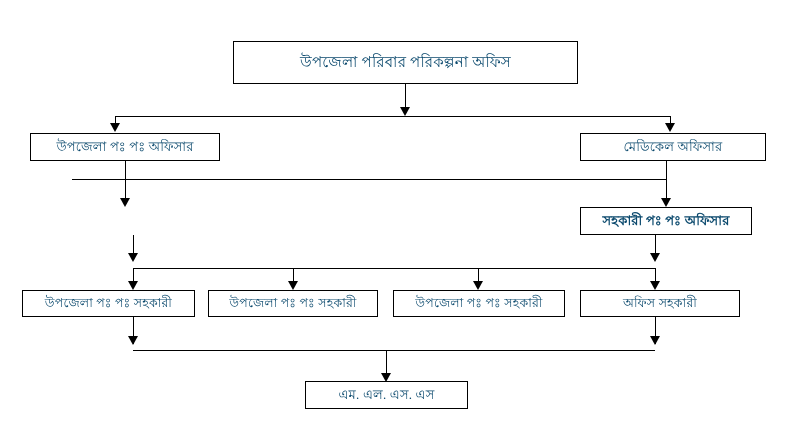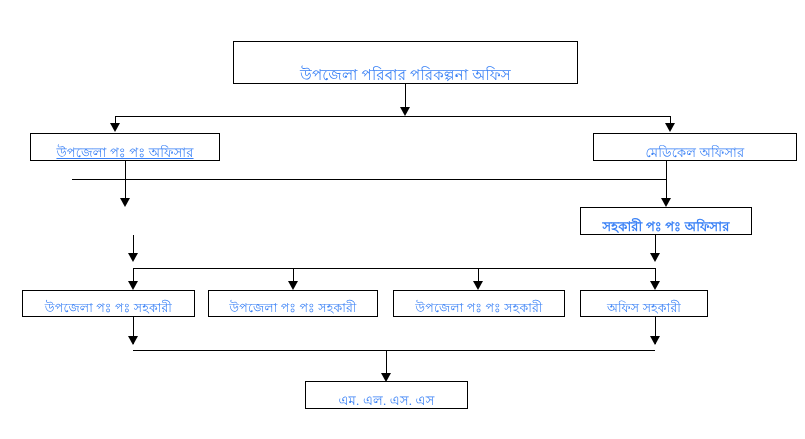--- a/index.html
+++ b/index.html
@@ -16,24 +16,24 @@
     height: 439px;
     background: #ffffff;
     overflow: hidden;
   }
   .node {
     position: absolute;
     box-sizing: border-box;
     border: 1.3px solid #000000;
     background: #ffffff;
     display: flex;
-    align-items: flex-end;
+    align-items: center;
     justify-content: center;
     text-align: center;
-    color: #3b82f6;
+    color: #0c4a6e;
     line-height: 1.1;
     z-index: 3;
   }
   .node-label {
     display: block;
     white-space: nowrap;
     font-size: 14px;
     letter-spacing: 0.2px;
   }
   .node.root .node-label { font-size: 15px; }
@@ -76,25 +76,25 @@
   <div class="arrow" style="left:400px; top:107px;"></div>
 
   <div class="hline" style="left:115px; top:116px; width:556px;"></div>
 
   <div class="vline" style="left:115px; top:116px; height:9px;"></div>
   <div class="arrow" style="left:110px; top:123px;"></div>
 
   <div class="vline" style="left:670px; top:116px; height:9px;"></div>
   <div class="arrow" style="left:665px; top:123px;"></div>
 
-  <div class="node small" style="left:30px; top:133px; width:190px; height:28px;text-decoration:underline;">
+  <div class="node small" style="left:30px; top:133px; width:190px; height:28px;">
     <span class="node-label">উপজেলা পঃ পঃ অফিসার</span>
   </div>
 
-  <div class="node small" style="left:593px; top:133px; width:204px; height:28px;">
+  <div class="node small" style="left:580px; top:133px; width:186px; height:28px;">
     <span class="node-label">মেডিকেল অফিসার</span>
   </div>
 
   <div class="vline" style="left:125px; top:161px; height:18px;"></div>
   <div class="vline" style="left:666px; top:161px; height:18px;"></div>
 
   <div class="hline" style="left:72px; top:179px; width:595px;"></div>
 
   <div class="vline" style="left:125px; top:179px; height:22px;"></div>
   <div class="arrow" style="left:120px; top:198px;"></div>
@@ -132,21 +132,21 @@
   </div>
 
   <div class="node tiny" style="left:208px; top:290px; width:170px; height:27px;">
     <span class="node-label">উপজেলা পঃ পঃ সহকারী</span>
   </div>
 
   <div class="node tiny" style="left:393px; top:290px; width:172px; height:27px;">
     <span class="node-label">উপজেলা পঃ পঃ সহকারী</span>
   </div>
 
-  <div class="node tiny" style="left:580px; top:290px; width:128px; height:27px;">
+  <div class="node tiny" style="left:580px; top:290px; width:160px; height:27px;">
     <span class="node-label">অফিস সহকারী</span>
   </div>
 
   <div class="vline" style="left:133px; top:317px; height:27px;"></div>
   <div class="arrow" style="left:128px; top:336px;"></div>
 
   <div class="vline" style="left:655px; top:317px; height:27px;"></div>
   <div class="arrow" style="left:650px; top:336px;"></div>
 
   <div class="hline" style="left:133px; top:350px; width:522px;"></div>

